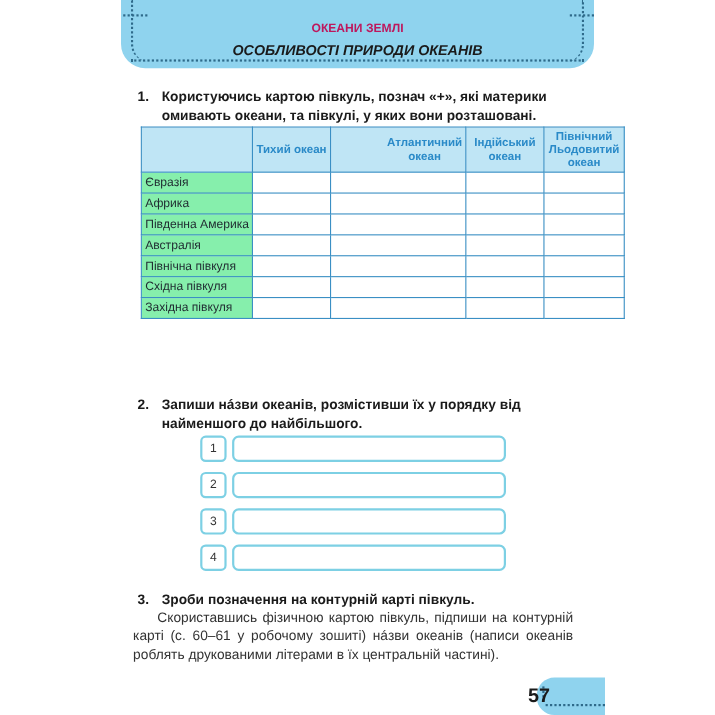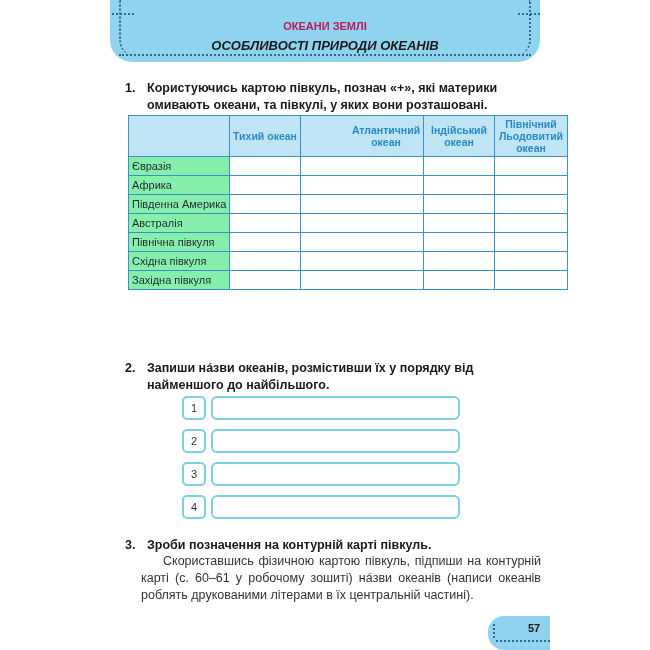--- a/index.html
+++ b/index.html
@@ -42,28 +42,28 @@
   table.oceans td.row-label { background: #86efac; padding-left: 3px; height: 18px; color: #1f2a30; }
   table.oceans td.cell { background: #ffffff; }
 
   
   .answer-row { position: absolute; left: 182px; height: 22px; }
   .num-box { position: absolute; left: 0; top: 0; width: 20px; height: 20px; border: 2px solid #7dd0e4;
              border-radius: 5px; text-align: center; font-size: 11px; line-height: 20px; color: #333; }
   .ans-box { position: absolute; left: 29px; top: 0; width: 245px; height: 20px; border: 2px solid #7dd0e4;
              border-radius: 6px; background: #fff; }
 
-  .task3-body { position: absolute; left: 141px; top: 553px; width: 400px; font-size: 12.5px;
+  .task3-body { position: absolute; left: 121px; top: 553px; width: 400px; font-size: 12.5px;
                 line-height: 17px; color: #333; text-align: justify; }
 
   .page-tab { position: absolute; left: 488px; top: 616px; width: 62px; height: 34px; background: #8fd3ee;
               border-radius: 16px 0 0 16px; }
   .page-tab-dots { position: absolute; left: 496px; top: 640px; width: 54px; border-top: 2px dotted #2e6a8a; }
   .page-tab-vdot { position: absolute; left: 493px; top: 624px; height: 14px; border-left: 2px dotted #2e6a8a; }
-  .page-number { position: absolute; left: 528px; top: 622px; font-weight: bold; font-size: 11px; color: #1a1a1a; }
+  .page-number { position: absolute; left: 480px; top: 622px; font-weight: bold; font-size: 18px; color: #1a1a1a; }
 </style>
 </head>
 <body>
 
 <div class="ear-left"></div>
 <div class="ear-right"></div>
 <div class="header-band"></div>
 <div class="ear-dots-left"></div>
 <div class="ear-dots-right"></div>
 <div class="header-title">ОКЕАНИ ЗЕМЛІ</div>

